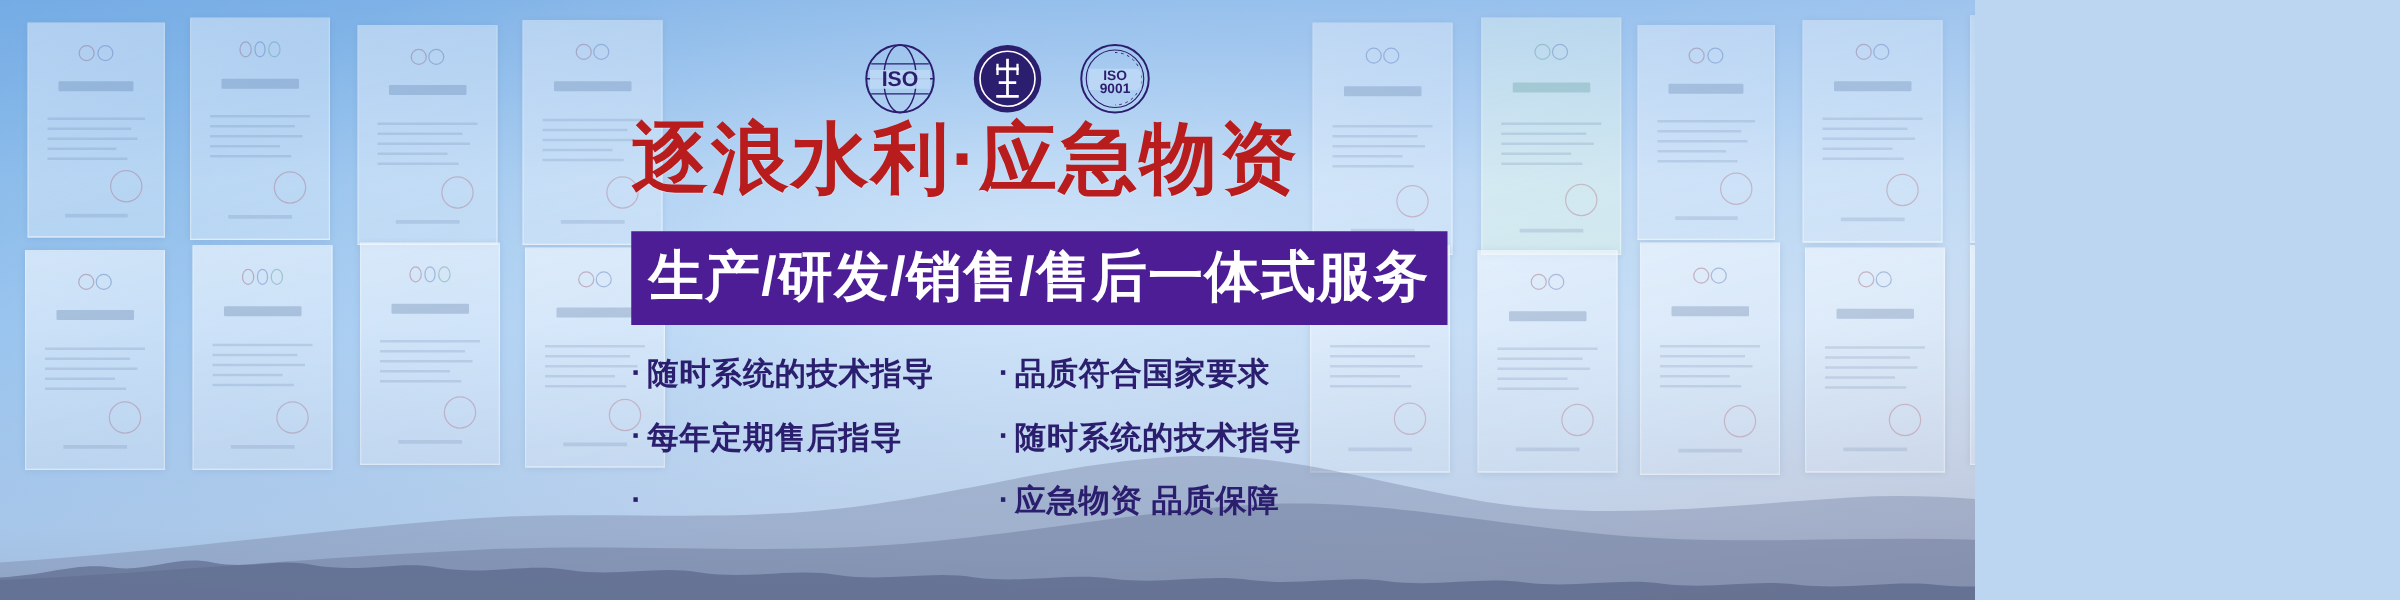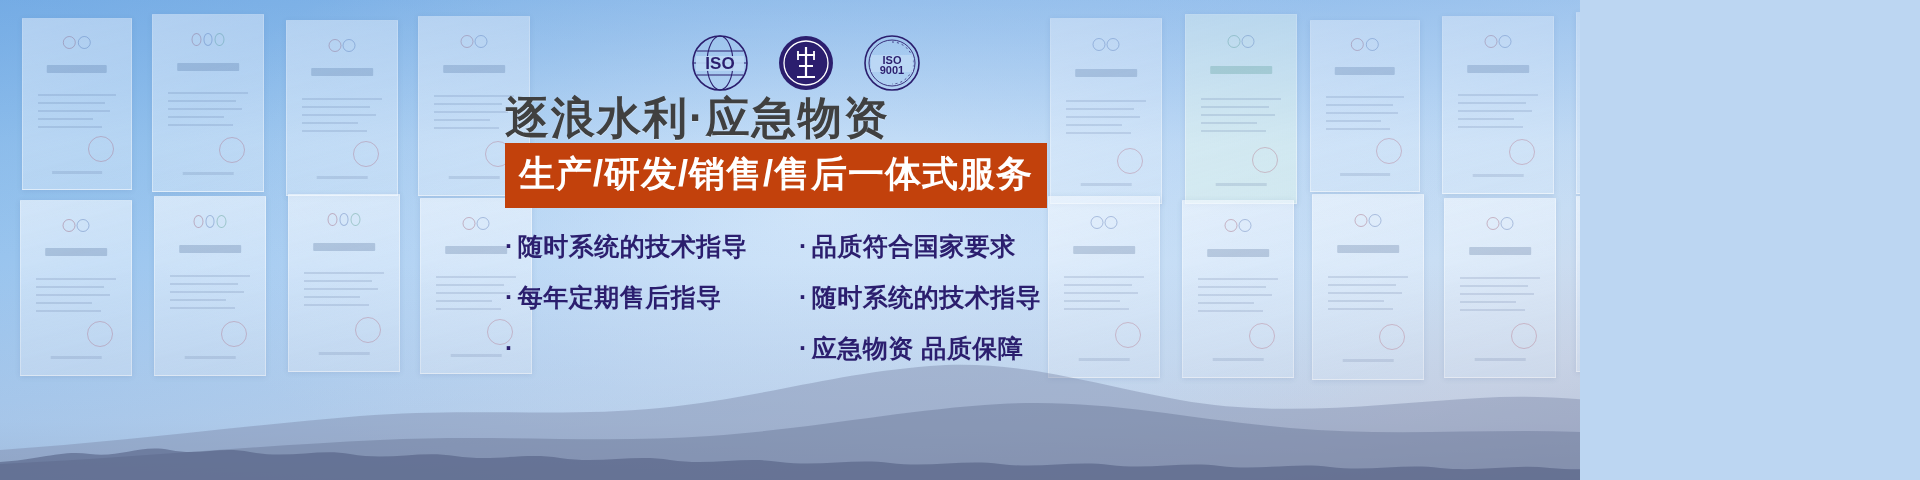--- a/index.html
+++ b/index.html
@@ -92,31 +92,31 @@
     z-index:6;
   }
   .badge { width:60px; height:60px; }
 
   
   .content {
     position:absolute; left:505px; top:95px; width:580px;
     z-index:8;
   }
   .main-title {
-    font-size:44px; line-height:1.05; font-weight:bold;
-    color:#404040; letter-spacing:2px;
+    font-size:62px; line-height:1.05; font-weight:bold;
+    color:#b91c1c; letter-spacing:2px;
     white-space:nowrap;
     text-shadow:0 1px 0 rgba(255,255,255,0.30);
   }
   .sub-bar {
-    margin-top:2px;
+    margin-top:25px;
     display:inline-block;
-    background:#c2410c;
+    background:#4c1d95;
     color:#ffffff;
-    font-size:36px; font-weight:bold;
+    font-size:44px; font-weight:bold;
     letter-spacing:1px;
     padding:7px 14px 9px 14px;
     white-space:nowrap;
   }
   .features {
     margin-top:22px;
     display:grid;
     grid-template-columns:280px 250px;
     row-gap:18px;
     column-gap:14px;

